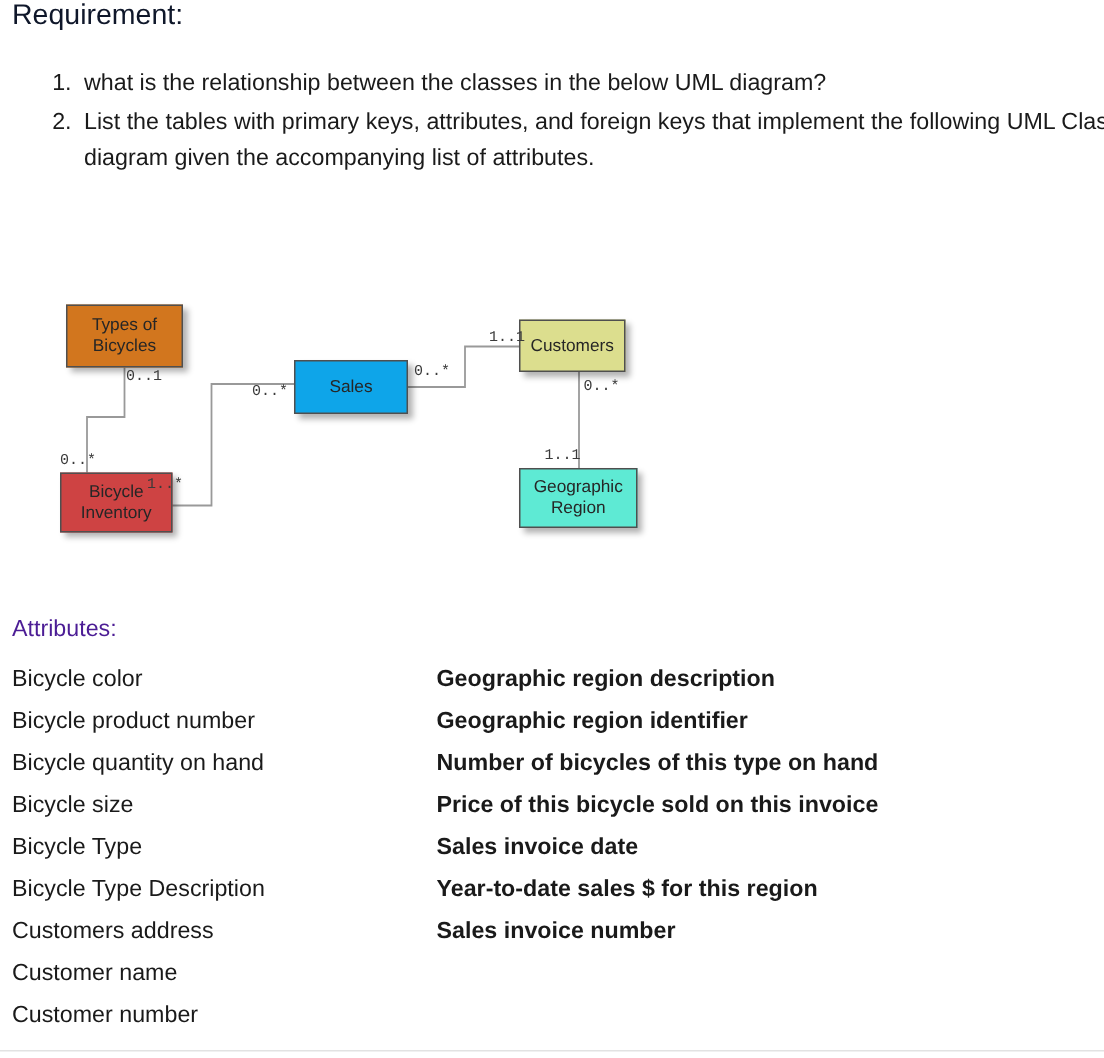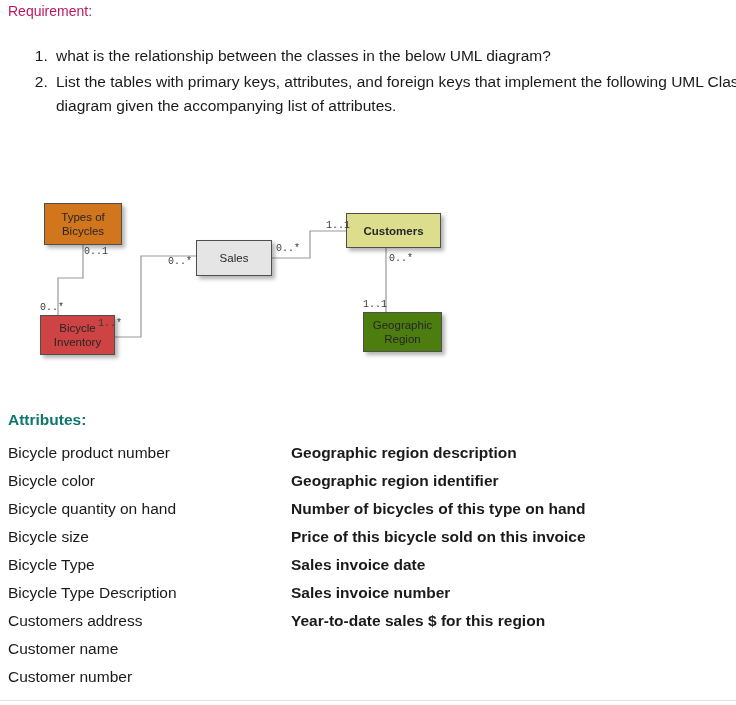--- a/index.html
+++ b/index.html
@@ -14,23 +14,23 @@
     font-family: "Liberation Sans", sans-serif;
     color: #1a1a1a;
     overflow: hidden;
   }
 
   
   #requirement-heading {
     position: absolute;
     left: 8px;
     top: 0px;
-    font-size: 14px;
+    font-size: 19px;
     line-height: 22px;
-    color: #be185d;
+    color: #0f172a;
   }
 
   
   #requirement-list {
     position: absolute;
     left: 8px;
     top: 44px;
     width: 716px;
     margin: 0;
     padding: 0 0 0 44px;
@@ -83,22 +83,22 @@
     z-index: 3;
     font-family: Liberation Mono, monospace;
   }
 
   
   #attributes-title {
     position: absolute;
     left: 8px;
     top: 411px;
     font-size: 15.5px;
-    font-weight: bold;
-    color: #0f766e;
+    font-weight: normal;
+    color: #4c1d95;
   }
   .attr-column {
     position: absolute;
     top: 439px;
     font-size: 15.5px;
     line-height: 28px;
     color: #1a1a1a;
   }
   #attributes-column-left { left: 8px; width: 275px; }
   #attributes-column-right { left: 291px; width: 430px; font-weight: bold; }
@@ -143,66 +143,66 @@
     </div>
   </div>
 
   <div class="uml-class" id="uml-class-bicycle-inventory" style="left:20px; top:130px; width:75px; height:40px; background:#CE4343;margin-left:20px;">
     <div>
       <span>Bicycle</span><br>
       <span>Inventory</span>
     </div>
   </div>
 
-  <div class="uml-class" id="uml-class-sales" style="left:196px; top:55px; width:76px; height:36px; background:#e5e5e5;">
+  <div class="uml-class" id="uml-class-sales" style="left:196px; top:55px; width:76px; height:36px; background:#0ea5e9;">
     <div>
       <span>Sales</span>
     </div>
   </div>
 
-  <div class="uml-class" id="uml-class-customers" style="left:346px; top:28px; width:95px; height:35px; background:#DCDE8E;font-weight:bold;">
+  <div class="uml-class" id="uml-class-customers" style="left:346px; top:28px; width:71px; height:35px; background:#DCDE8E;">
     <div>
       <span>Customers</span>
     </div>
   </div>
 
-  <div class="uml-class" id="uml-class-geographic-region" style="left:346px; top:127px; width:79px; height:40px; background:#4d7c0f;margin-left:17px;">
+  <div class="uml-class" id="uml-class-geographic-region" style="left:346px; top:127px; width:79px; height:40px; background:#5eead4;">
     <div>
       <span>Geographic</span><br>
       <span>Region</span>
     </div>
   </div>
 
   <div class="uml-mult" style="left:84px; top:62px;">0..1</div>
   <div class="uml-mult" style="left:40px; top:118px;">0..*</div>
   <div class="uml-mult" style="left:98px; top:134px;">1..*</div>
   <div class="uml-mult" style="left:168px; top:72px;">0..*</div>
   <div class="uml-mult" style="left:276px; top:59px;">0..*</div>
   <div class="uml-mult" style="left:326px; top:36px;">1..1</div>
   <div class="uml-mult" style="left:389px; top:69px;">0..*</div>
   <div class="uml-mult" style="left:363px; top:115px;">1..1</div>
 </div>
 
 <div id="attributes-title">Attributes:</div>
 
 <div class="attr-column" id="attributes-column-left">
+  <div class="attr-item">Bicycle color</div>
   <div class="attr-item">Bicycle product number</div>
-  <div class="attr-item">Bicycle color</div>
   <div class="attr-item">Bicycle quantity on hand</div>
   <div class="attr-item">Bicycle size</div>
   <div class="attr-item">Bicycle Type</div>
   <div class="attr-item">Bicycle Type Description</div>
   <div class="attr-item">Customers address</div>
   <div class="attr-item">Customer name</div>
   <div class="attr-item">Customer number</div>
 </div>
 
 <div class="attr-column" id="attributes-column-right">
   <div class="attr-item">Geographic region description</div>
   <div class="attr-item">Geographic region identifier</div>
   <div class="attr-item">Number of bicycles of this type on hand</div>
   <div class="attr-item">Price of this bicycle sold on this invoice</div>
   <div class="attr-item">Sales invoice date</div>
+  <div class="attr-item">Year-to-date sales $ for this region</div>
   <div class="attr-item">Sales invoice number</div>
-  <div class="attr-item">Year-to-date sales $ for this region</div>
 </div>
 
 <div id="page-divider"></div>
 
 </body></html>

